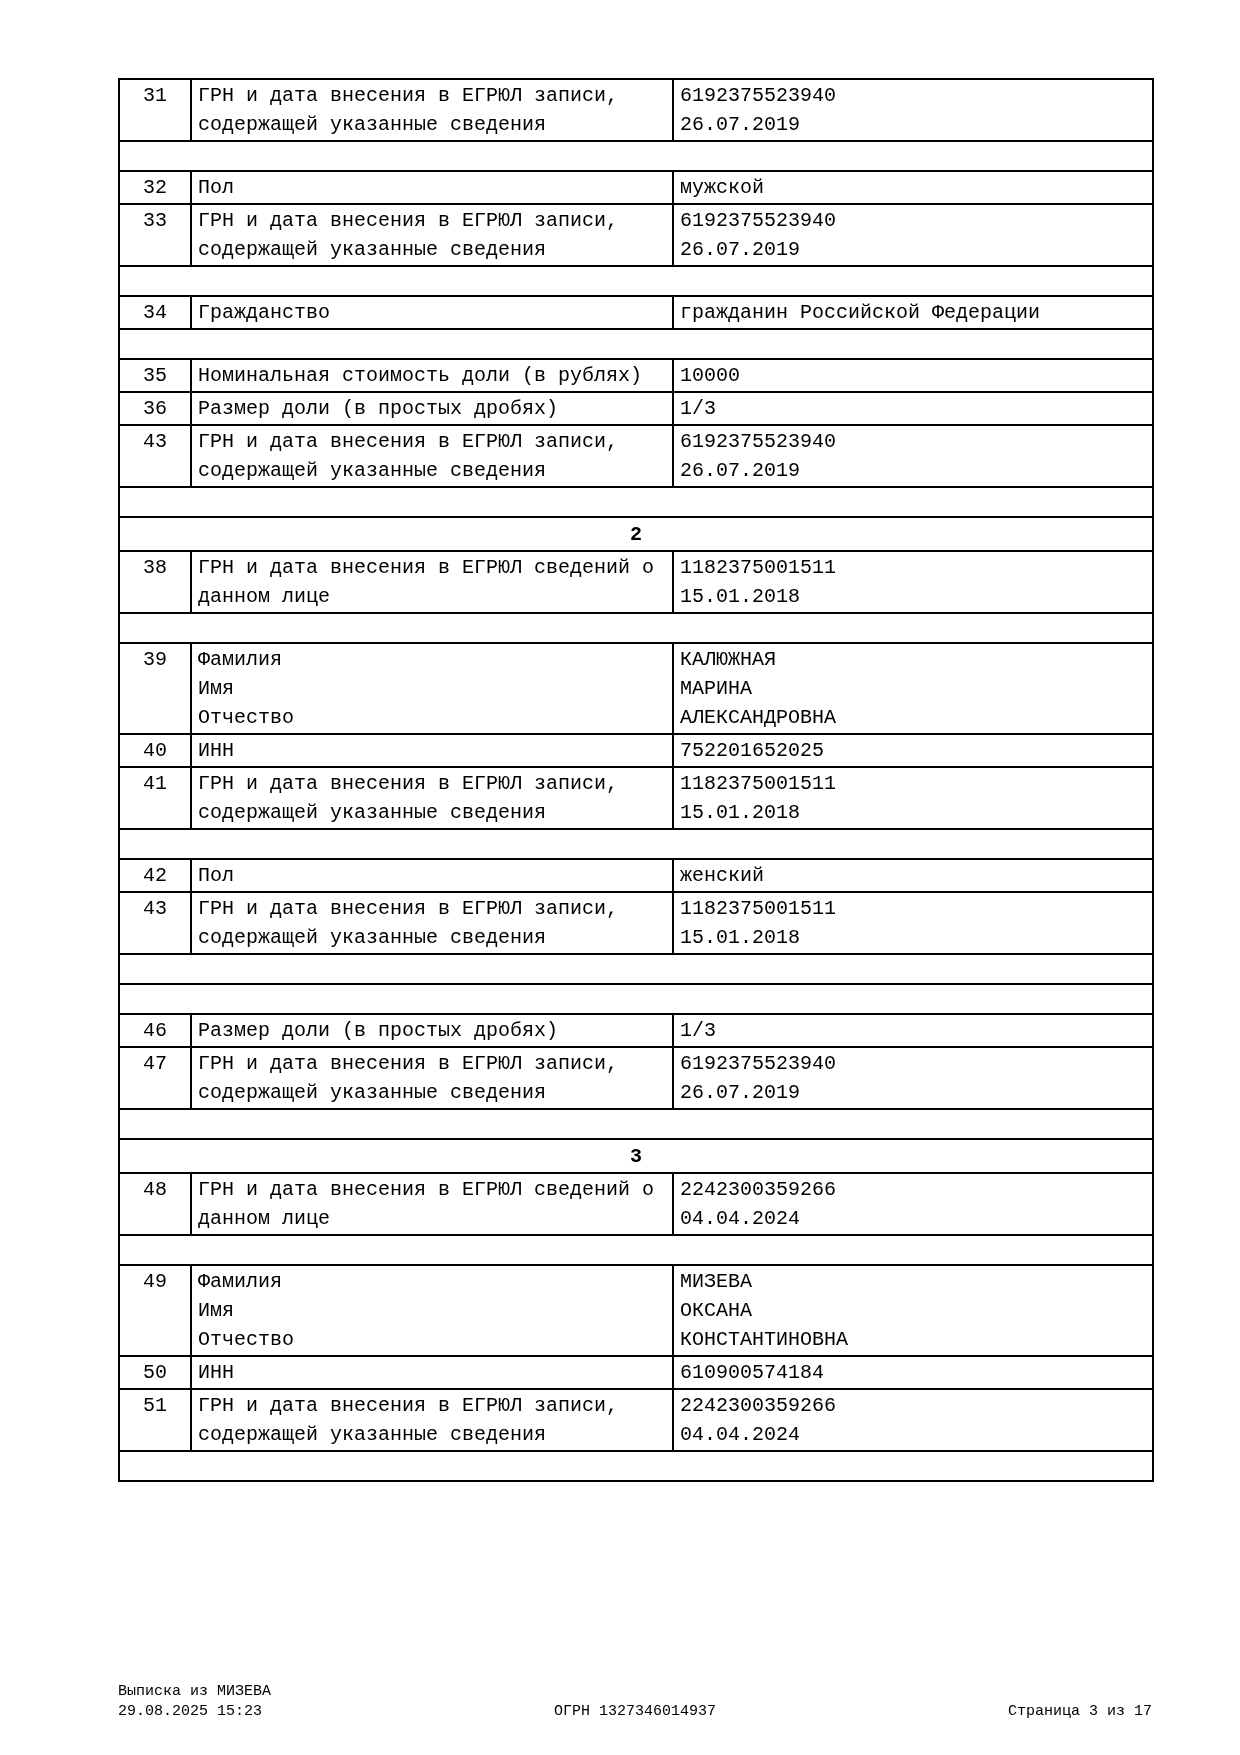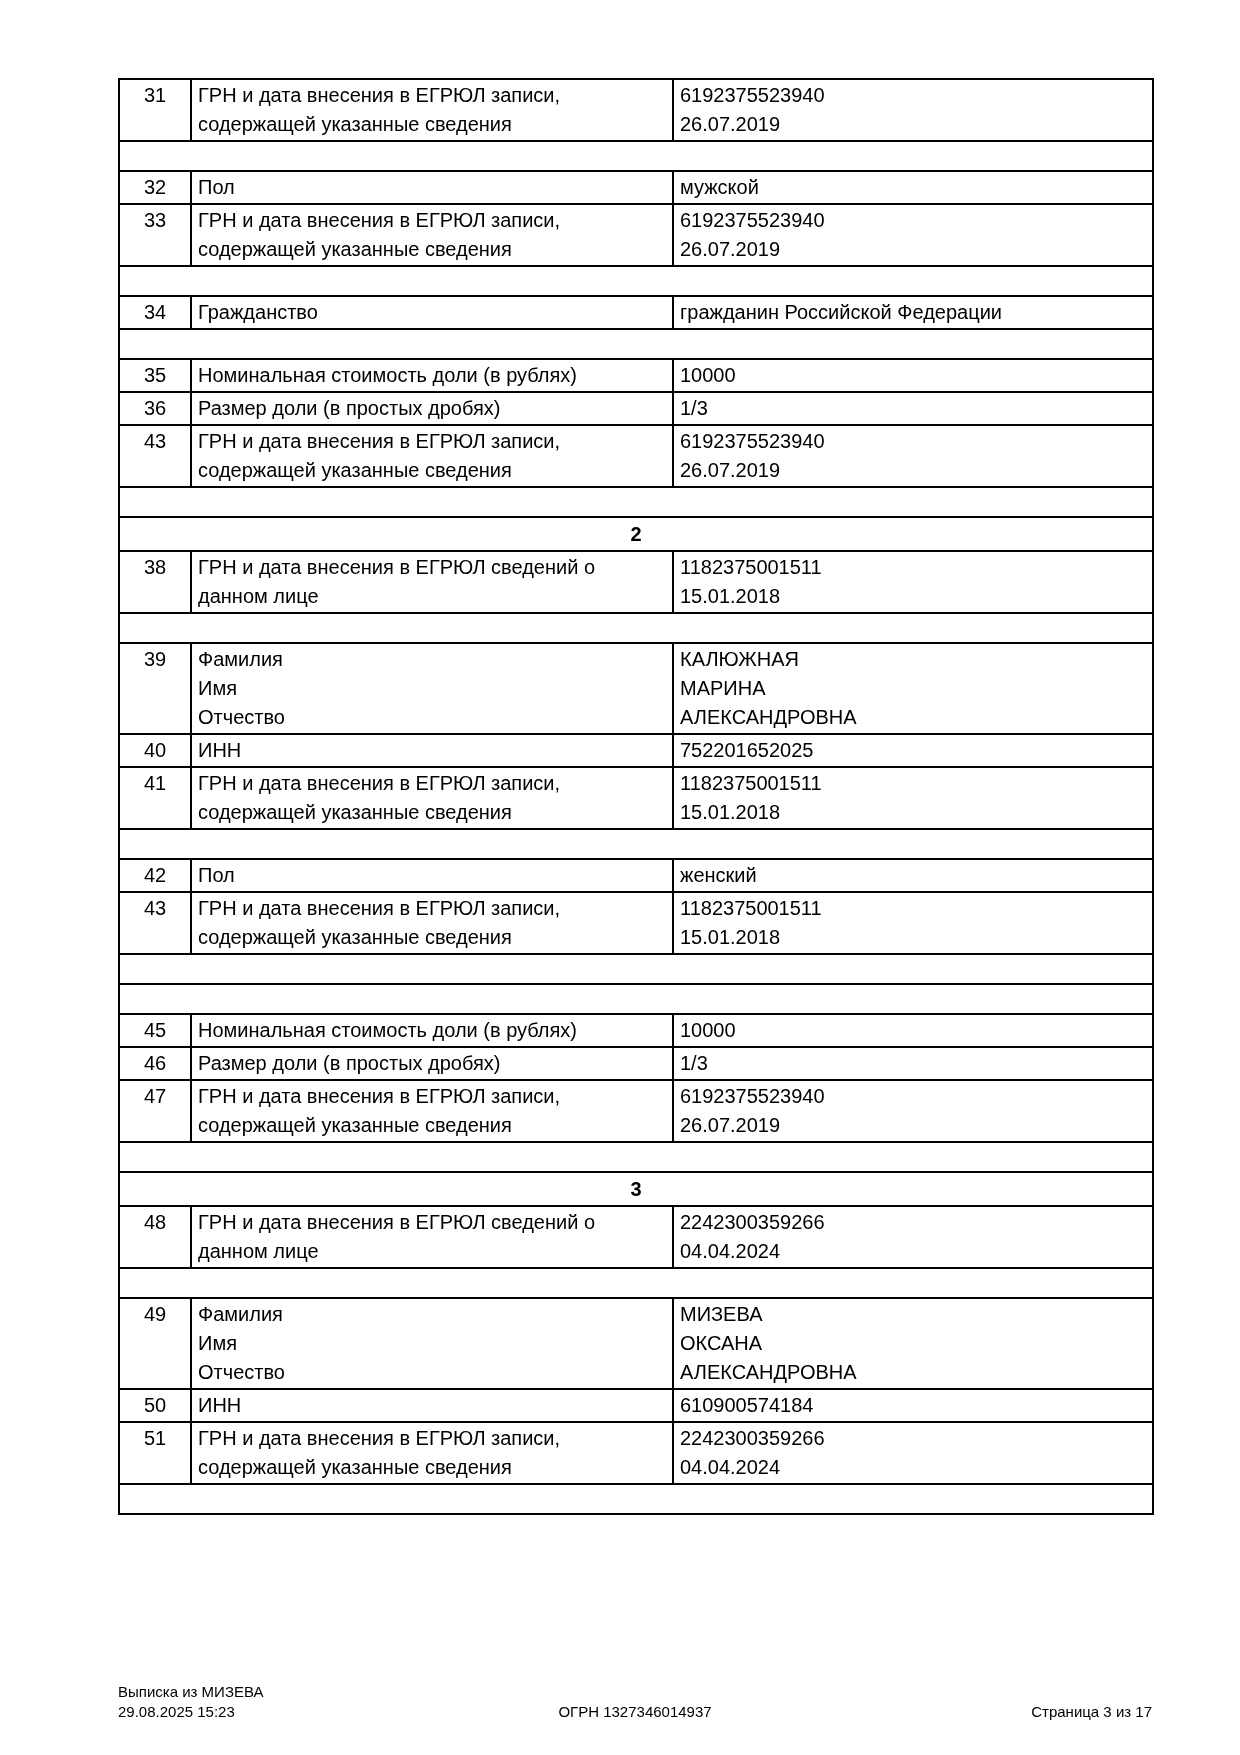--- a/index.html
+++ b/index.html
@@ -5,21 +5,21 @@
   html, body {
     margin: 0;
     padding: 0;
     background: #ffffff;
   }
   .page {
     position: relative;
     width: 1240px;
     height: 1755px;
     background: #ffffff;
-    font-family: Liberation Sans, sans-serif;
+    font-family: Liberation Mono, monospace;
     color: #000000;
     overflow: hidden;
   }
   table.egrul {
     position: absolute;
     left: 118px;
     top: 78px;
     width: 1034px;
     border-collapse: collapse;
     table-layout: fixed;
@@ -180,25 +180,20 @@
           <td class="c-value">1182375001511
 15.01.2018</td>
         </tr>
         <tr class="row-spacer">
           <td colspan="3"></td>
         </tr>
         <tr class="row-spacer">
           <td colspan="3"></td>
         </tr>
         <tr class="row-data">
-          <td class="c-num">45</td>
-          <td class="c-label">Номинальная стоимость доли (в рублях)</td>
-          <td class="c-value">10000</td>
-        </tr>
-        <tr class="row-data">
           <td class="c-num">46</td>
           <td class="c-label">Размер доли (в простых дробях)</td>
           <td class="c-value">1/3</td>
         </tr>
         <tr class="row-data">
           <td class="c-num">47</td>
           <td class="c-label">ГРН и дата внесения в ЕГРЮЛ записи,
 содержащей указанные сведения</td>
           <td class="c-value">6192375523940
 26.07.2019</td>
@@ -219,21 +214,21 @@
         <tr class="row-spacer">
           <td colspan="3"></td>
         </tr>
         <tr class="row-data">
           <td class="c-num">49</td>
           <td class="c-label">Фамилия
 Имя
 Отчество</td>
           <td class="c-value">МИЗЕВА
 ОКСАНА
-АЛЕКСАНДРОВНА</td>
+КОНСТАНТИНОВНА</td>
         </tr>
         <tr class="row-data">
           <td class="c-num">50</td>
           <td class="c-label">ИНН</td>
           <td class="c-value">610900574184</td>
         </tr>
         <tr class="row-data">
           <td class="c-num">51</td>
           <td class="c-label">ГРН и дата внесения в ЕГРЮЛ записи,
 содержащей указанные сведения</td>

